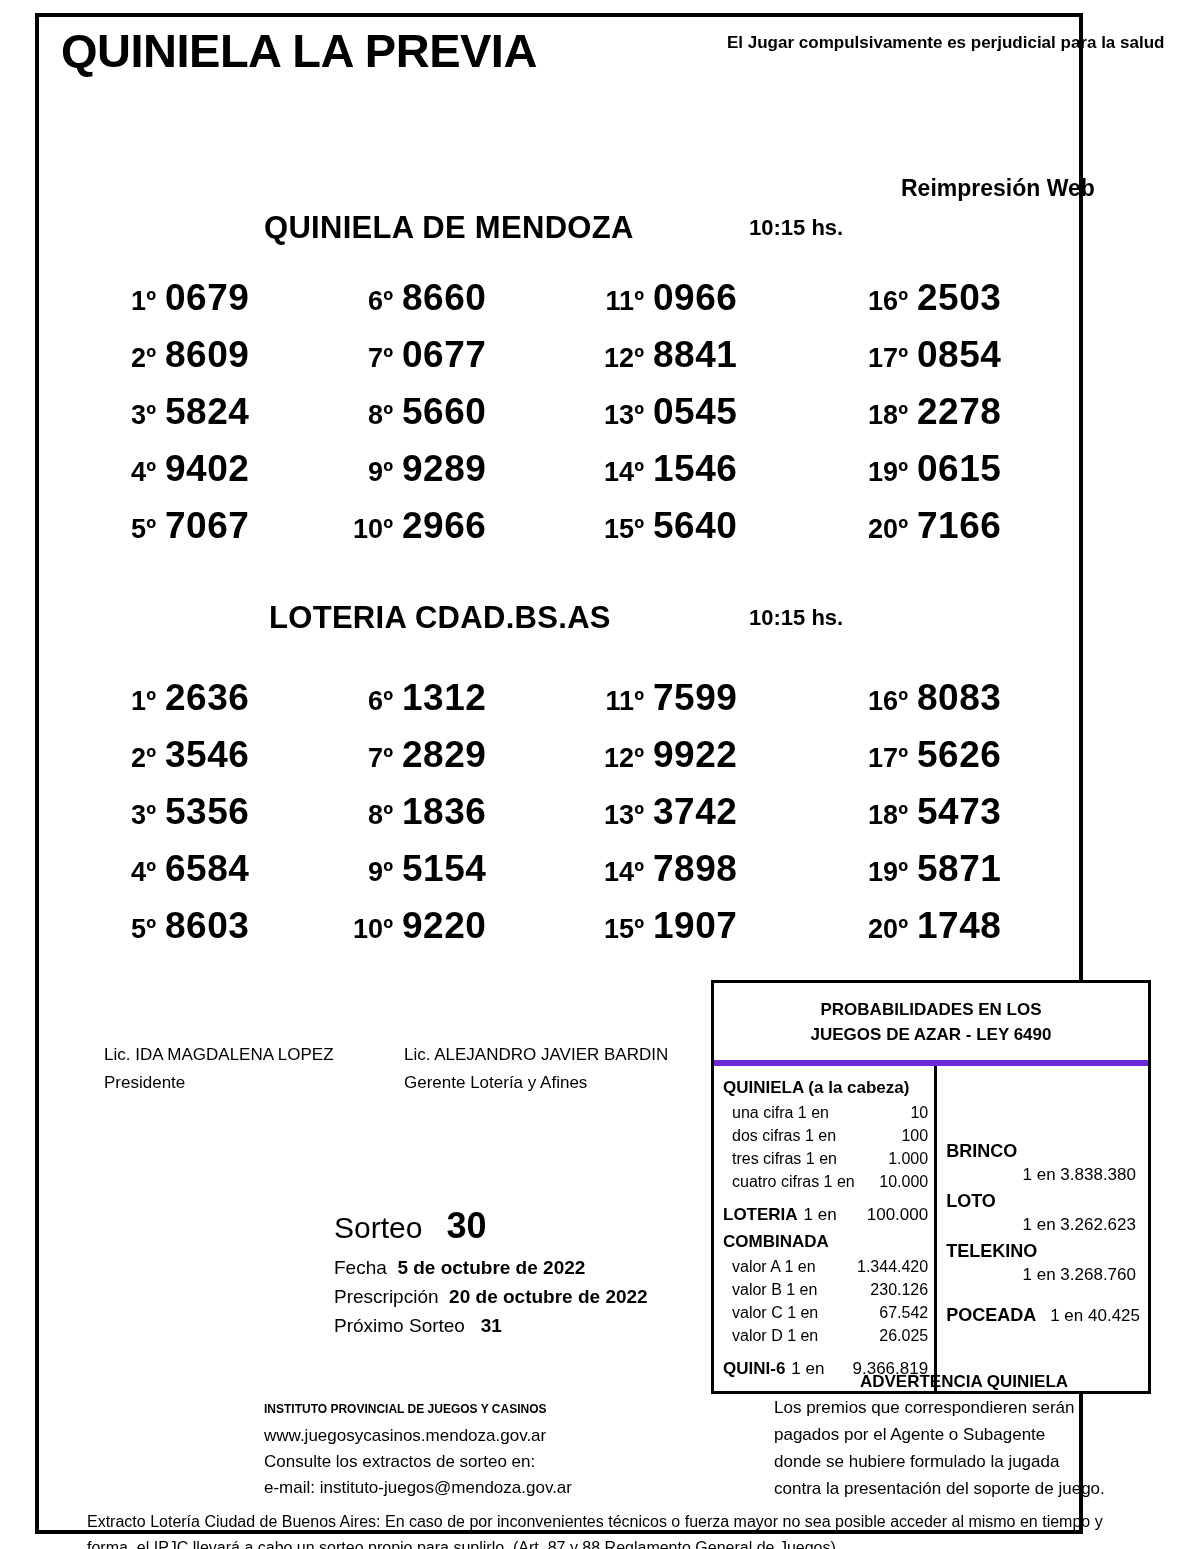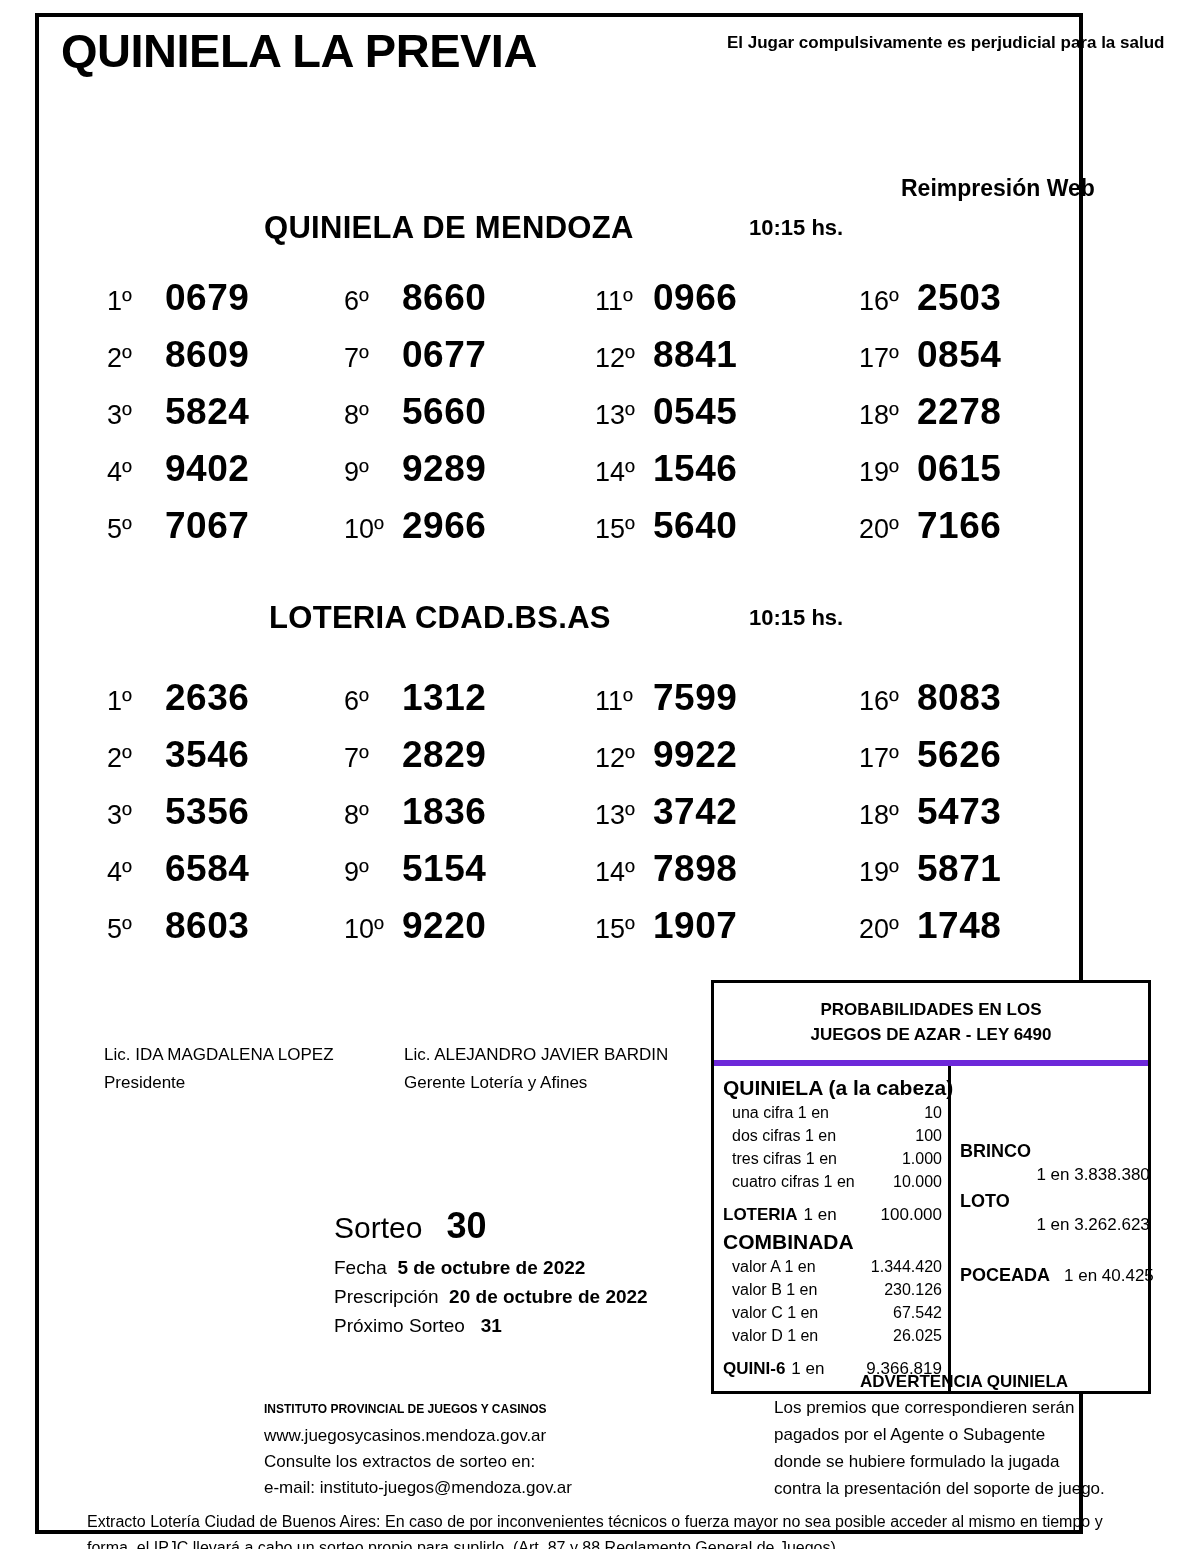--- a/index.html
+++ b/index.html
@@ -86,23 +86,23 @@
   }
   .num-row {
     height: 57px;
     display: flex;
     align-items: baseline;
     justify-content: flex-start;
     white-space: nowrap;
   }
   .num-pos {
     font-size: 27px;
-    font-weight: normal;
+    font-weight: bold;
     width: 58px;
-    text-align: left;
+    text-align: right;
     padding-right: 9px;
     box-sizing: border-box;
   }
   .num-val {
     font-size: 37px;
     font-weight: bold;
     letter-spacing: 0.5px;
   }
 
   
@@ -166,21 +166,21 @@
     box-sizing: border-box;
     padding: 9px 6px 8px 9px;
   }
   .prob-right {
     flex: 1;
     box-sizing: border-box;
     padding: 9px 8px 8px 9px;
     position: relative;
   }
   .pl-head {
-    font-size: 21px;
+    font-size: 17px;
     font-weight: bold;
     white-space: nowrap;
     line-height: 26px;
   }
   .pl-row {
     display: flex;
     justify-content: space-between;
     font-size: 16px;
     line-height: 23px;
     padding-left: 9px;
@@ -212,21 +212,21 @@
     font-size: 17px;
     line-height: 24px;
     text-align: right;
     padding-right: 4px;
     white-space: nowrap;
   }
   .pr-flat {
     display: flex;
     align-items: baseline;
     white-space: nowrap;
-    margin-top: 26px;
+    margin-top: 16px;
   }
   .pr-flat .pr-name { margin-right: 14px; }
   .pr-flat .pr-odds-inline { font-size: 17px; }
 
   
   .advert {
     position: absolute;
     left: 735px;
     top: 1352px;
     width: 380px;
@@ -556,20 +556,24 @@
       <div class="prob-right">
         <div style="height:64px;"></div>
         <div class="pr-group">
           <div class="pr-name">BRINCO</div>
           <div class="pr-odds">1 en 3.838.380</div>
         </div>
         <div class="pr-group">
           <div class="pr-name">LOTO</div>
           <div class="pr-odds">1 en 3.262.623</div>
         </div>
+        <div class="pr-group">
+          <div class="pr-name">TELEKINO</div>
+          <div class="pr-odds">1 en 3.268.760</div>
+        </div>
         <div class="pr-flat">
           <span class="pr-name">POCEADA</span>
           <span class="pr-odds-inline">1 en 40.425</span>
         </div>
       </div>
     </div>
   </div>
 
   <div class="advert">
     <div class="advert-title">ADVERTENCIA QUINIELA</div>

